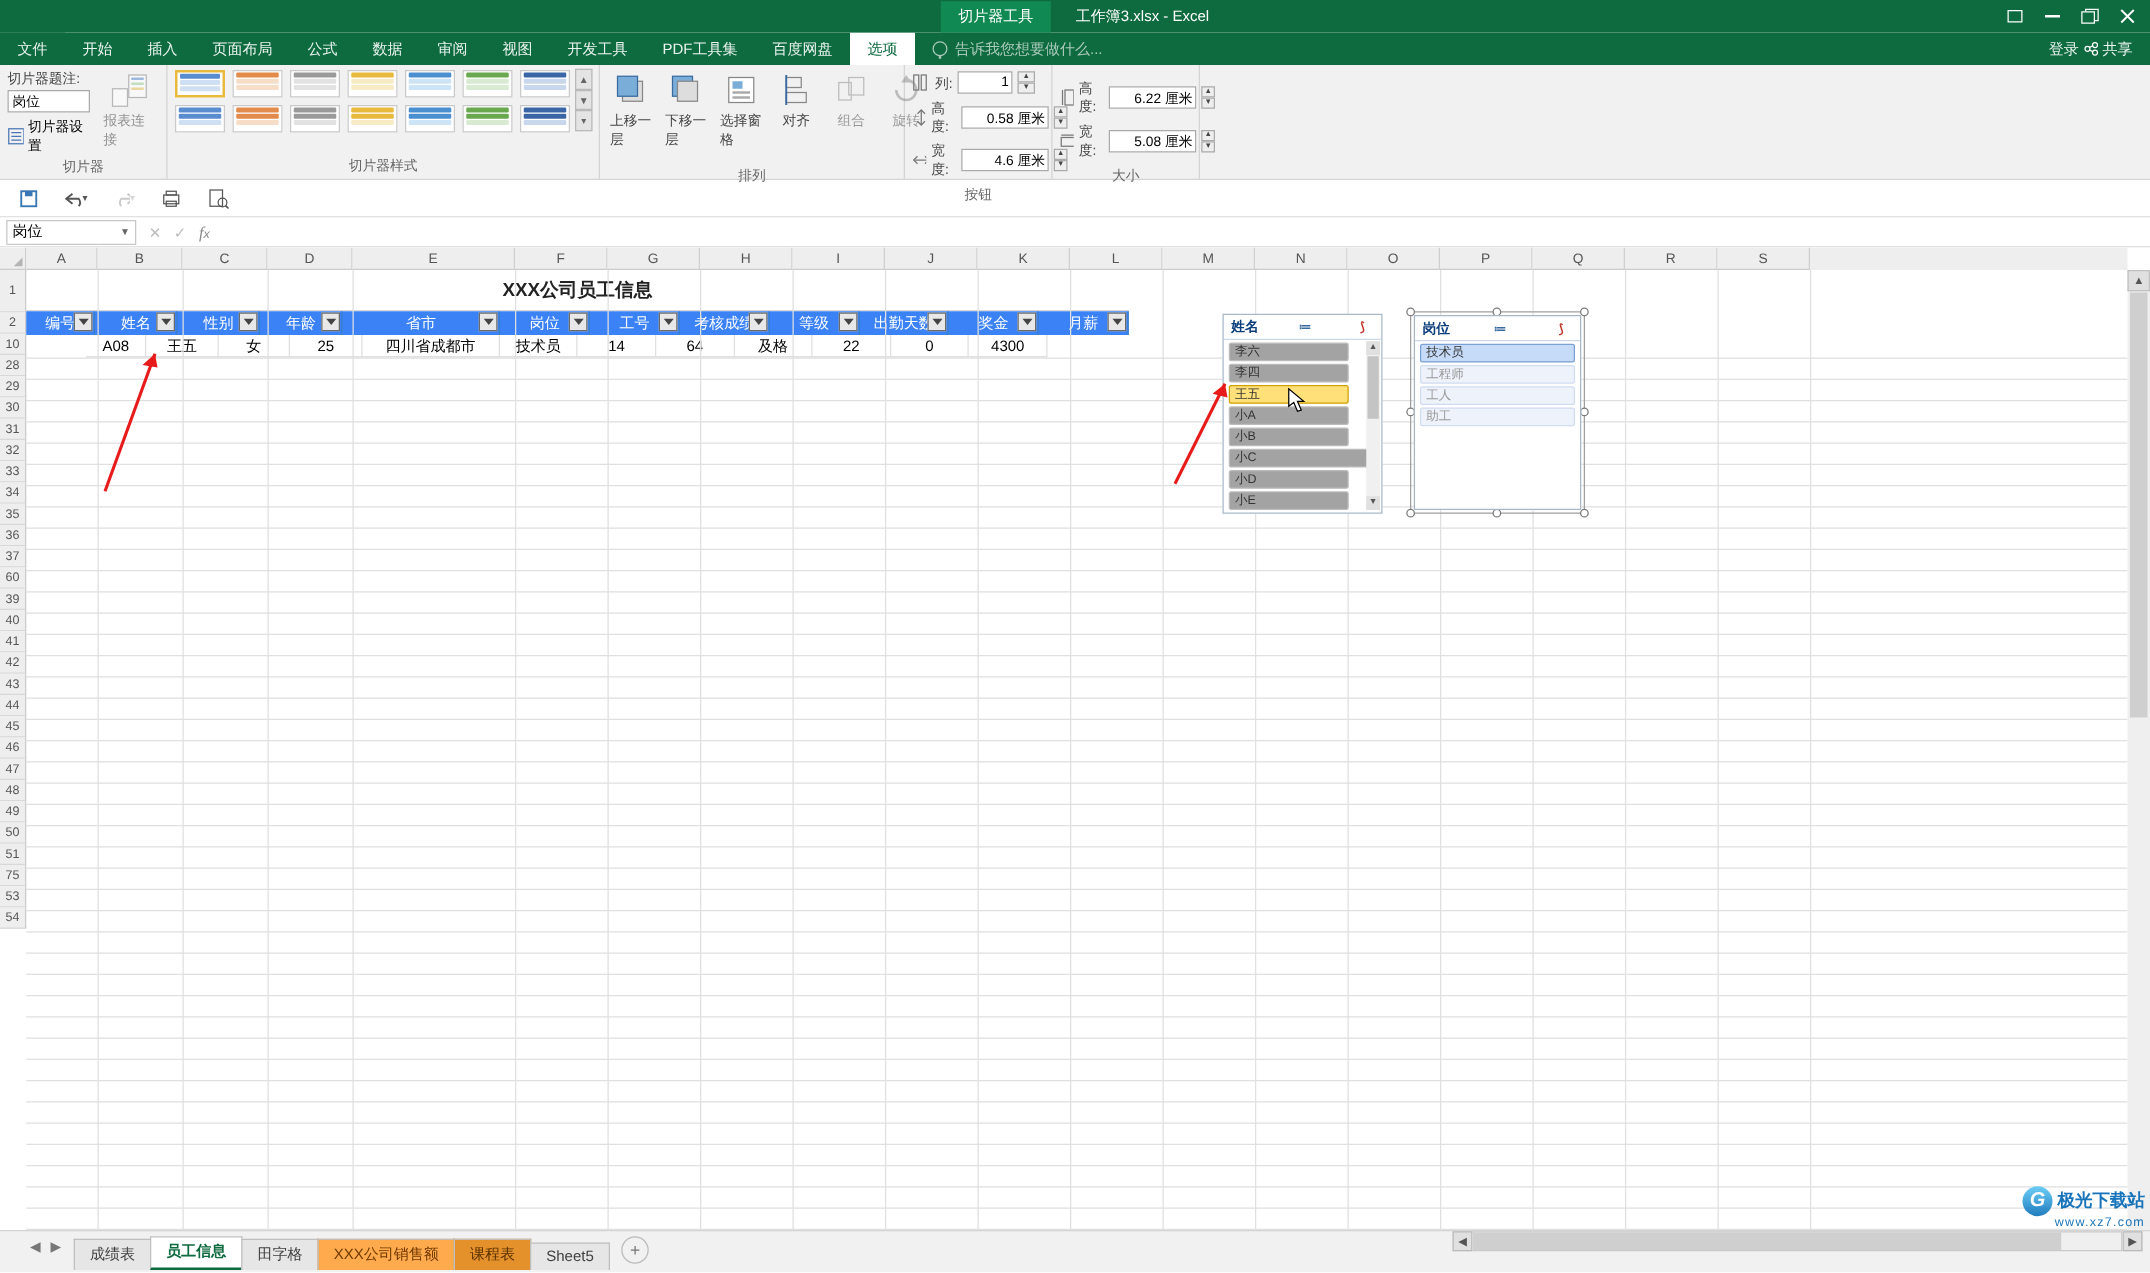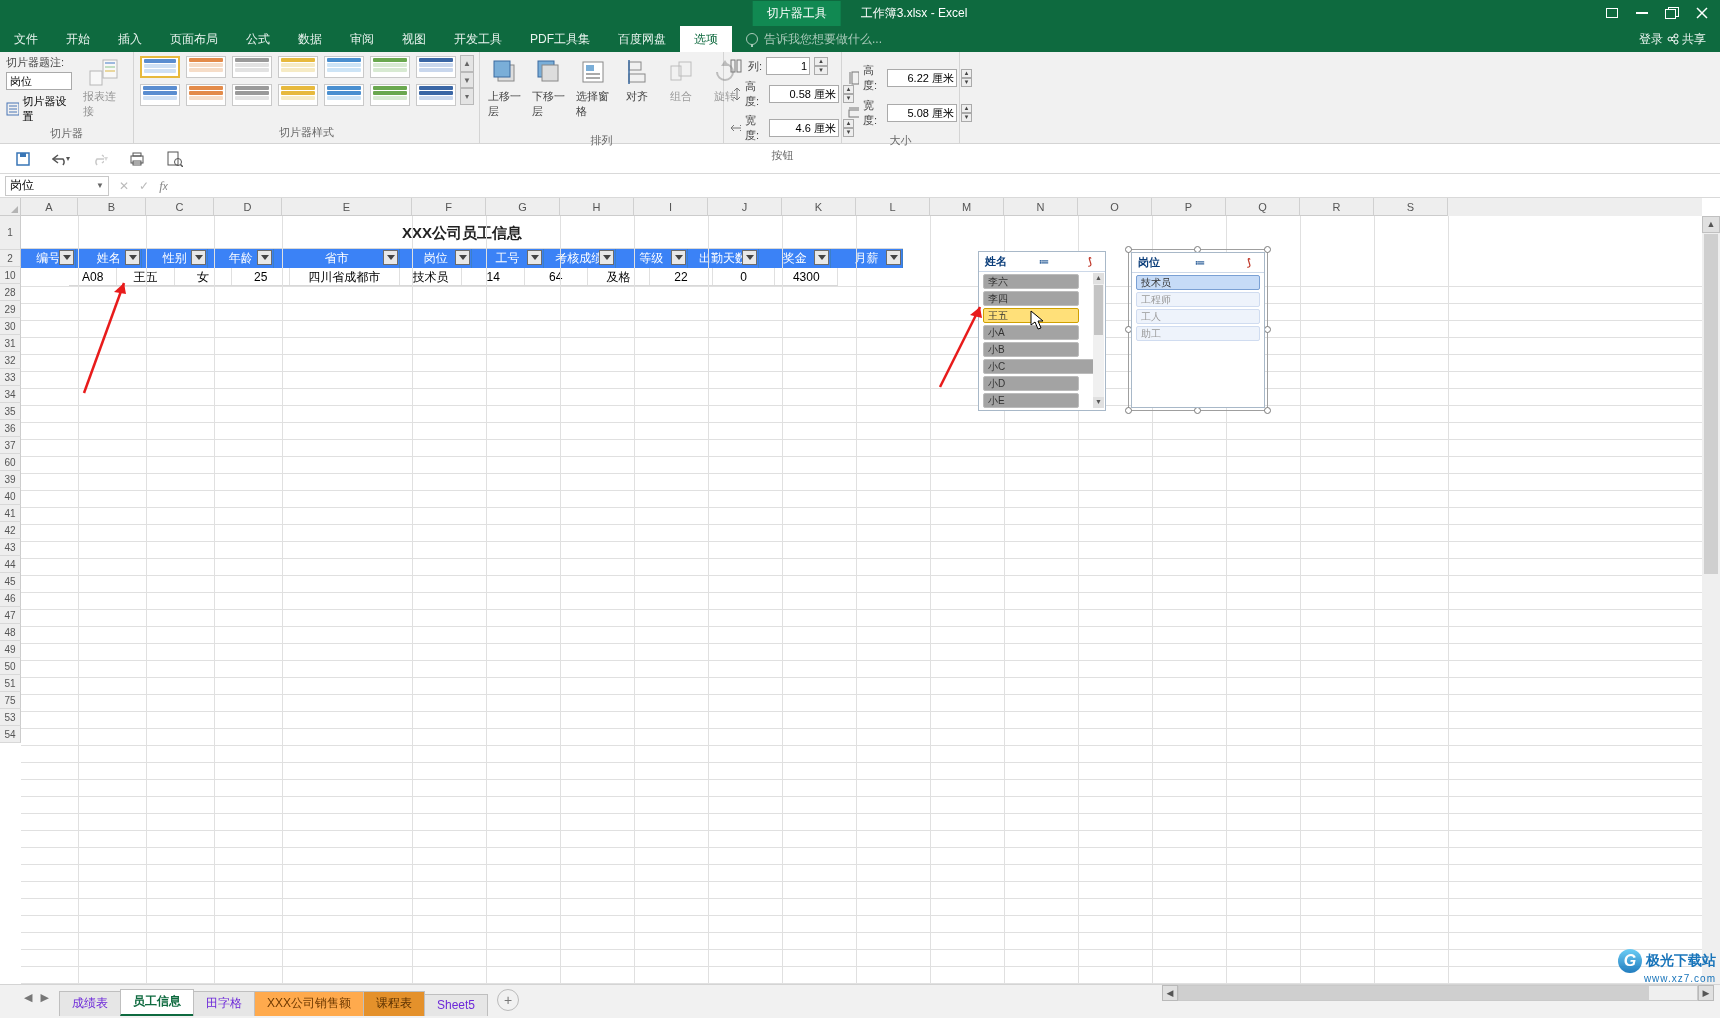--- a/index.html
+++ b/index.html
@@ -105,21 +105,21 @@
 
 
 .cursor { position:absolute; width:16px;height:20px; }
 .cursor svg{width:100%;height:100%;}
 
 
 .sheetbar { position:absolute; left:0; right:0; bottom:0; height:34px; background:#f1f1f1; border-top:1px solid #d4d4d4; display:flex; align-items:flex-start;}
 .sheetnav { display:flex; gap:8px; padding:6px 10px 0 24px; color:#777;}
 .sheetnav span{font-size:11px;}
 .sheettabs { display:flex; align-items:flex-end; padding-top:4px; }
-.stab { padding:3px 12px 4px; font-size:12px; border:1px solid #bfbfbf; border-bottom:none; background:#fff; margin-right:-1px; color:#6d28d9;}
+.stab { padding:3px 12px 4px; font-size:12px; border:1px solid #bfbfbf; border-bottom:none; background:#fff; margin-right:-1px; color:#404040;}
 .stab.inactive { background:#e6e6e6;}
 .stab.active { background:#fff; border-bottom:2px solid #0e6a3f; color:#0e6a3f; font-weight:bold;}
 .stab.orange { background:#ffaa4d; color:#703a00;}
 .stab.dkorange { background:#e4912b; color:#593000;}
 .newsheet { width:22px;height:22px;border:1px solid #bbb;border-radius:50%;margin:4px 0 0 10px;font-size:14px;text-align:center;line-height:20px;color:#777;}
 .hscroll { margin-left:auto; display:flex; align-items:center; padding-right:6px; gap:0;}
 .hscroll .btn{width:16px;height:16px;background:#e0e0e0;border:1px solid #b9b9b9;font-size:9px;text-align:center;line-height:14px;color:#555;}
 .hscroll .track{width:520px;height:16px;background:#efefef;border:1px solid #c9c9c9;position:relative;}
 .hscroll .thumb{position:absolute;left:0;top:0;bottom:0;width:470px;background:#cfcfcf;}
 

